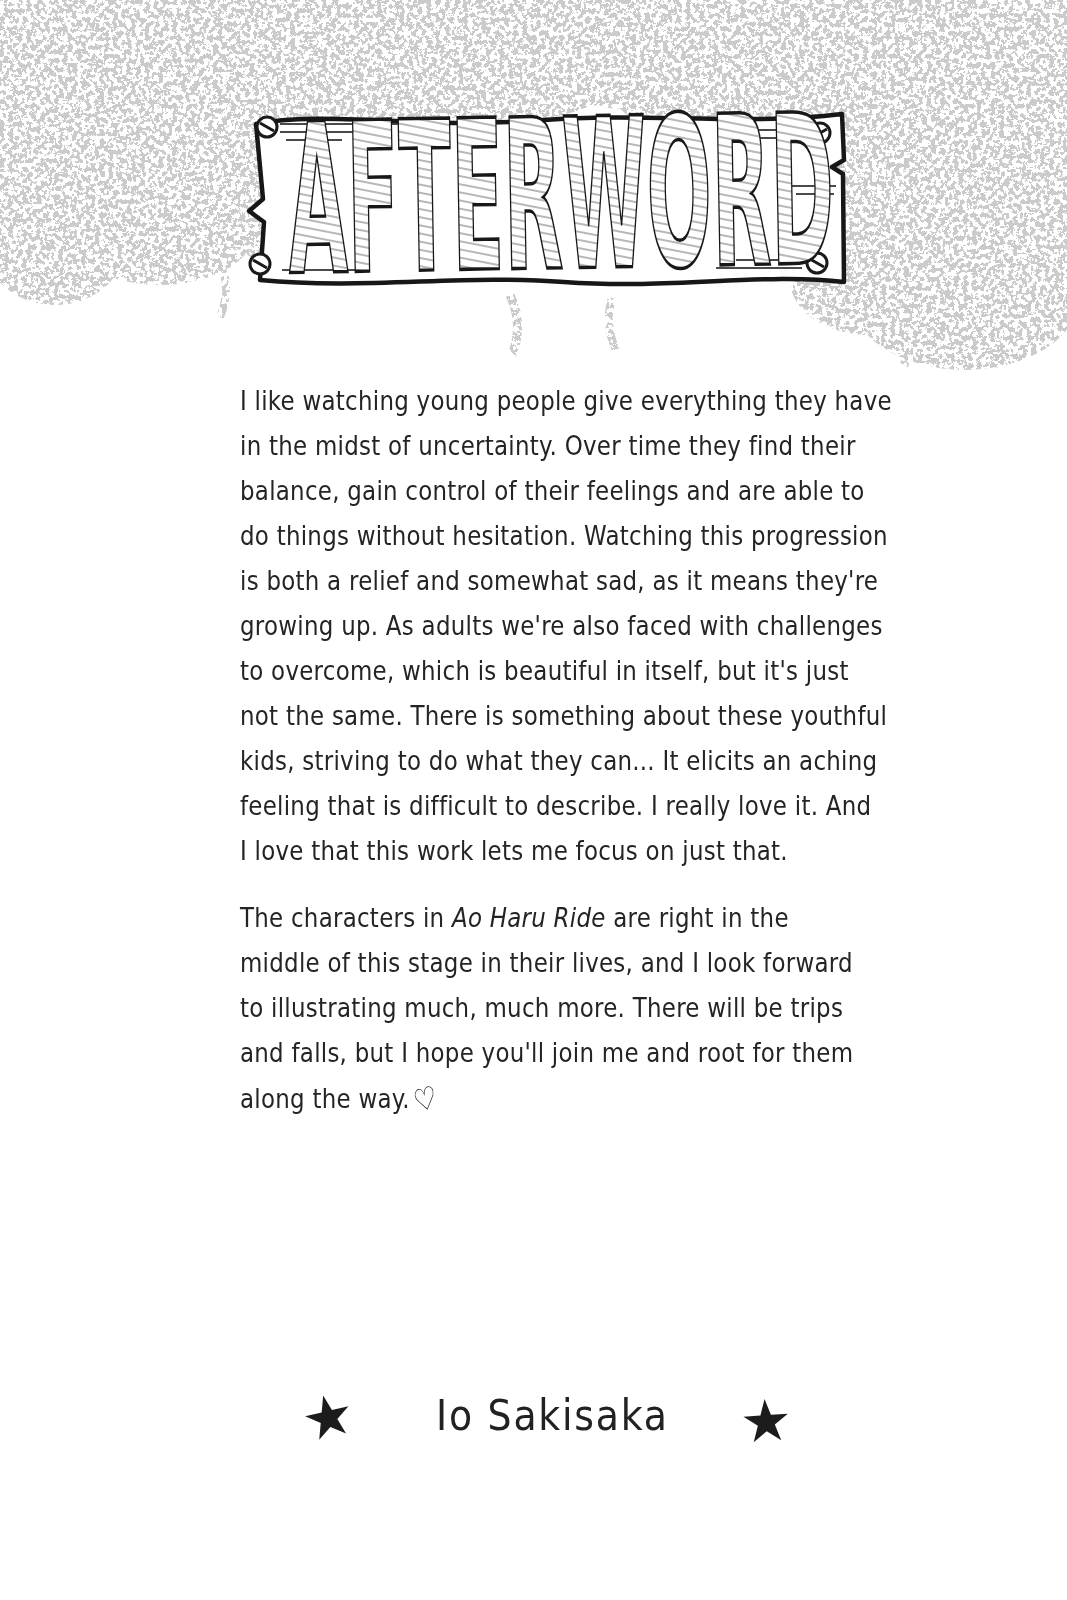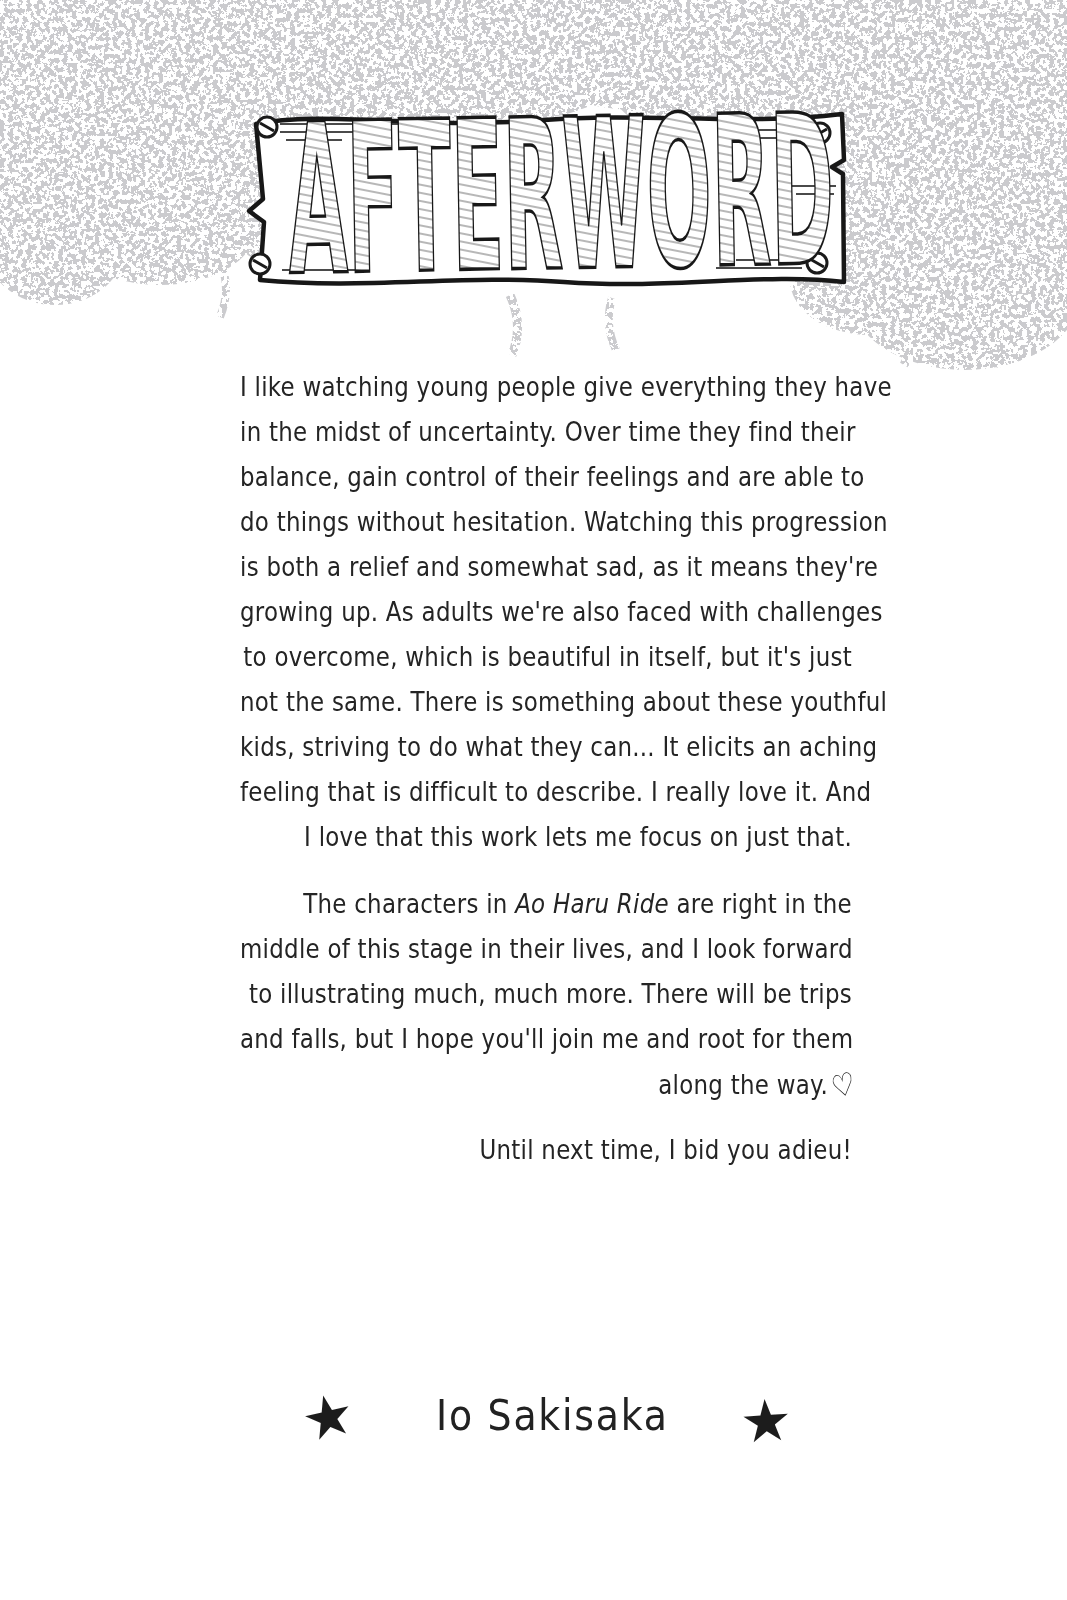--- a/index.html
+++ b/index.html
@@ -9,23 +9,22 @@
     position:relative;
     overflow:hidden;
     font-family:"DejaVu Sans", sans-serif;
     color:#212121;
   }
   .foliage { position:absolute; top:0; left:0; }
   .sign { position:absolute; top:100px; left:244px; }
 
   .text-block {
     position:absolute;
-    left:240px; top:364px;
+    left:240px; top:378px;
     width:720px;
-    text-align:right;
   }
   .para { margin:0 0 22px 0; }
   .para.p2 { margin-bottom:20px; }
   .line {
     display:block;
     font-size:27px;
     line-height:45px;
     white-space:nowrap;
     letter-spacing:0.3px;
     transform:scaleX(0.85);
@@ -170,23 +169,20 @@
         <span>The characters in </span><span class="work-title">Ao Haru Ride</span><span> are right in the</span>
       </span>
       <span class="line">middle of this stage in their lives, and I look forward</span>
       <span class="line">to illustrating much, much more. There will be trips</span>
       <span class="line">and falls, but I hope you'll join me and root for them</span>
       <span class="line">
         <span>along the way.</span><span class="heart">♡</span>
       </span>
     </div>
 
-    <div class="para">
-      <span class="line">Until next time, I bid you adieu!</span>
-    </div>
 
   </div>
 
   <div class="signature">
     <span class="star left">★</span>
     <span class="author">Io Sakisaka</span>
     <span class="star right">★</span>
   </div>
 
 </div>

